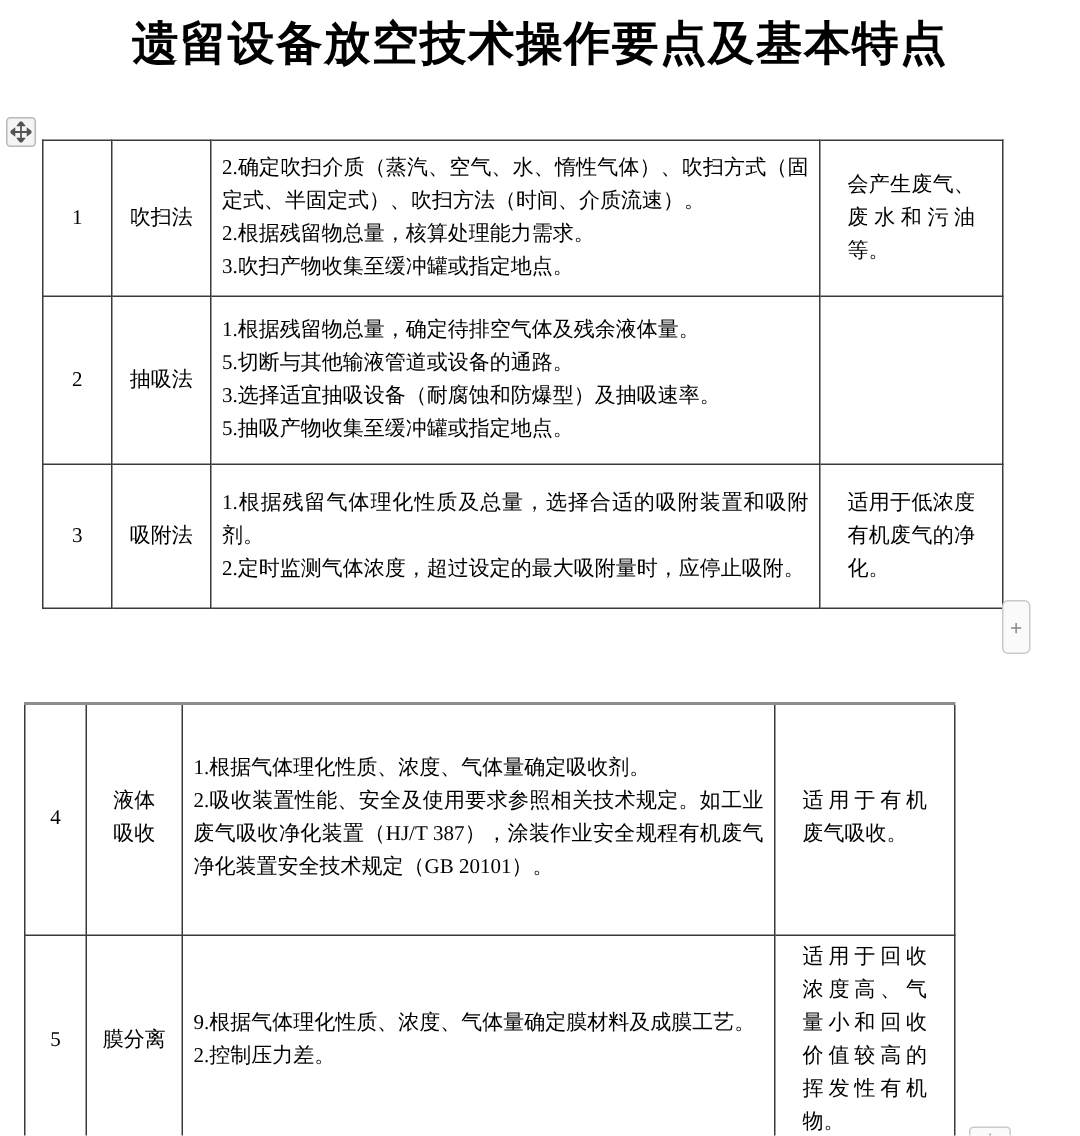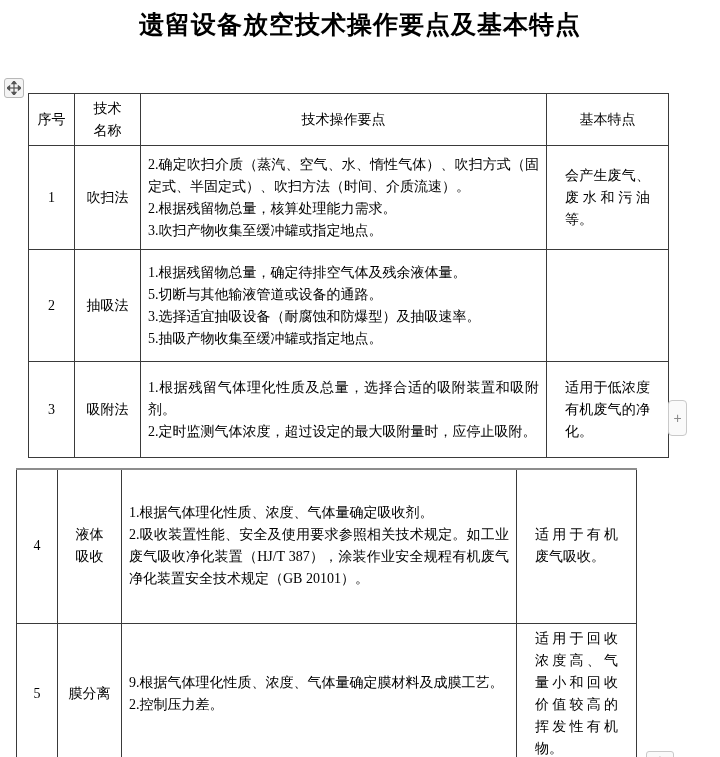--- a/index.html
+++ b/index.html
@@ -11,21 +11,21 @@
     font-family: "Liberation Serif", "DejaVu Serif", serif;
     color: #000;
   }
   .title {
     position: absolute;
     top: 8px; left: 0;
     width: 720px;
     margin: 0;
     text-align: center;
     font-family: "Liberation Sans", "DejaVu Sans", sans-serif;
-    font-size: 25px;
+    font-size: 31px;
     font-weight: bold;
     letter-spacing: 1px;
     color: #000;
   }
   .move-handle {
     position: absolute;
     left: 4px; top: 78px;
     width: 20px; height: 20px;
     border: 1px solid #b8b8b8;
     border-radius: 3px;
@@ -102,27 +102,20 @@
 </div>
 
 <table class="doc-table t1">
   <colgroup>
       <col style="width:46px">
       <col style="width:66px">
       <col style="width:406px">
       <col style="width:122px">
     </colgroup>
   <tbody>
-      <tr style="height:52px">
-    <td class="hc">序号</td>
-    <td class="hc">技术
-名称</td>
-    <td class="hc">技术操作要点</td>
-    <td class="hc">基本特点</td>
-  </tr>
   <tr style="height:104px">
     <td class="c-no">1</td>
     <td class="c-name">吹扫法</td>
     <td class="c-points">
       <div class="pt">2.确定吹扫介质（蒸汽、空气、水、惰性气体）、吹扫方式（固定式、半固定式）、吹扫方法（时间、介质流速）。</div>
       <div class="pt">2.根据残留物总量，核算处理能力需求。</div>
       <div class="pt">3.吹扫产物收集至缓冲罐或指定地点。</div>
     </td>
     <td class="c-feat">会产生废气、废水和污油等。</td>
   </tr>

